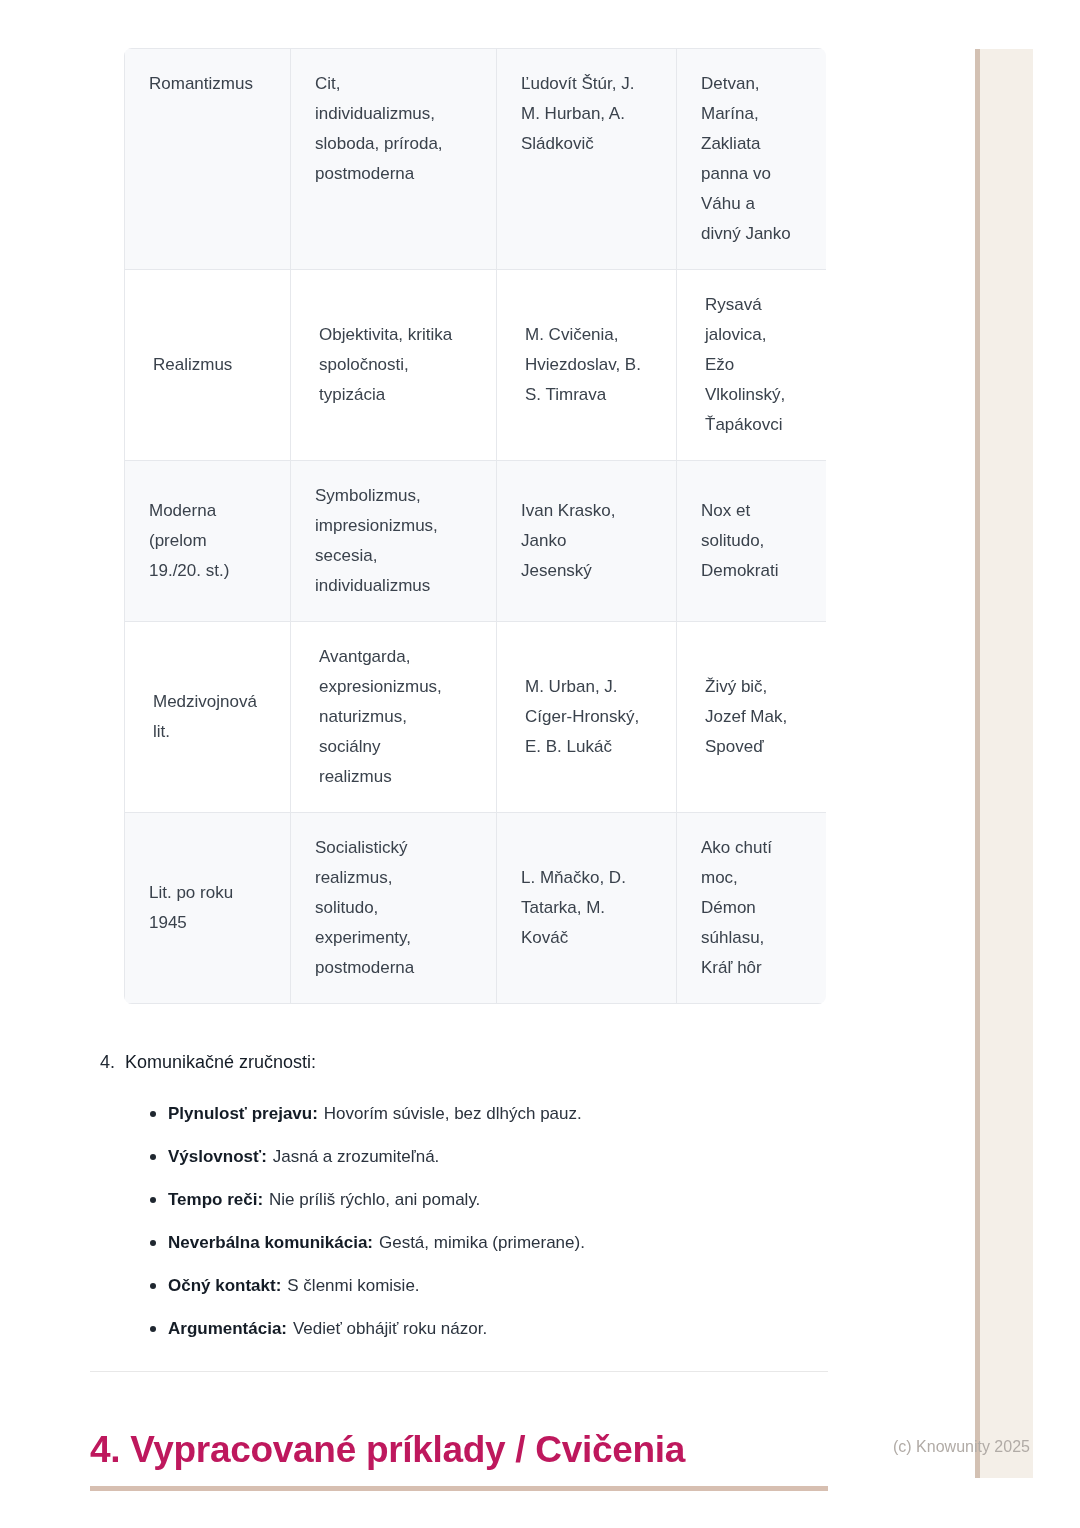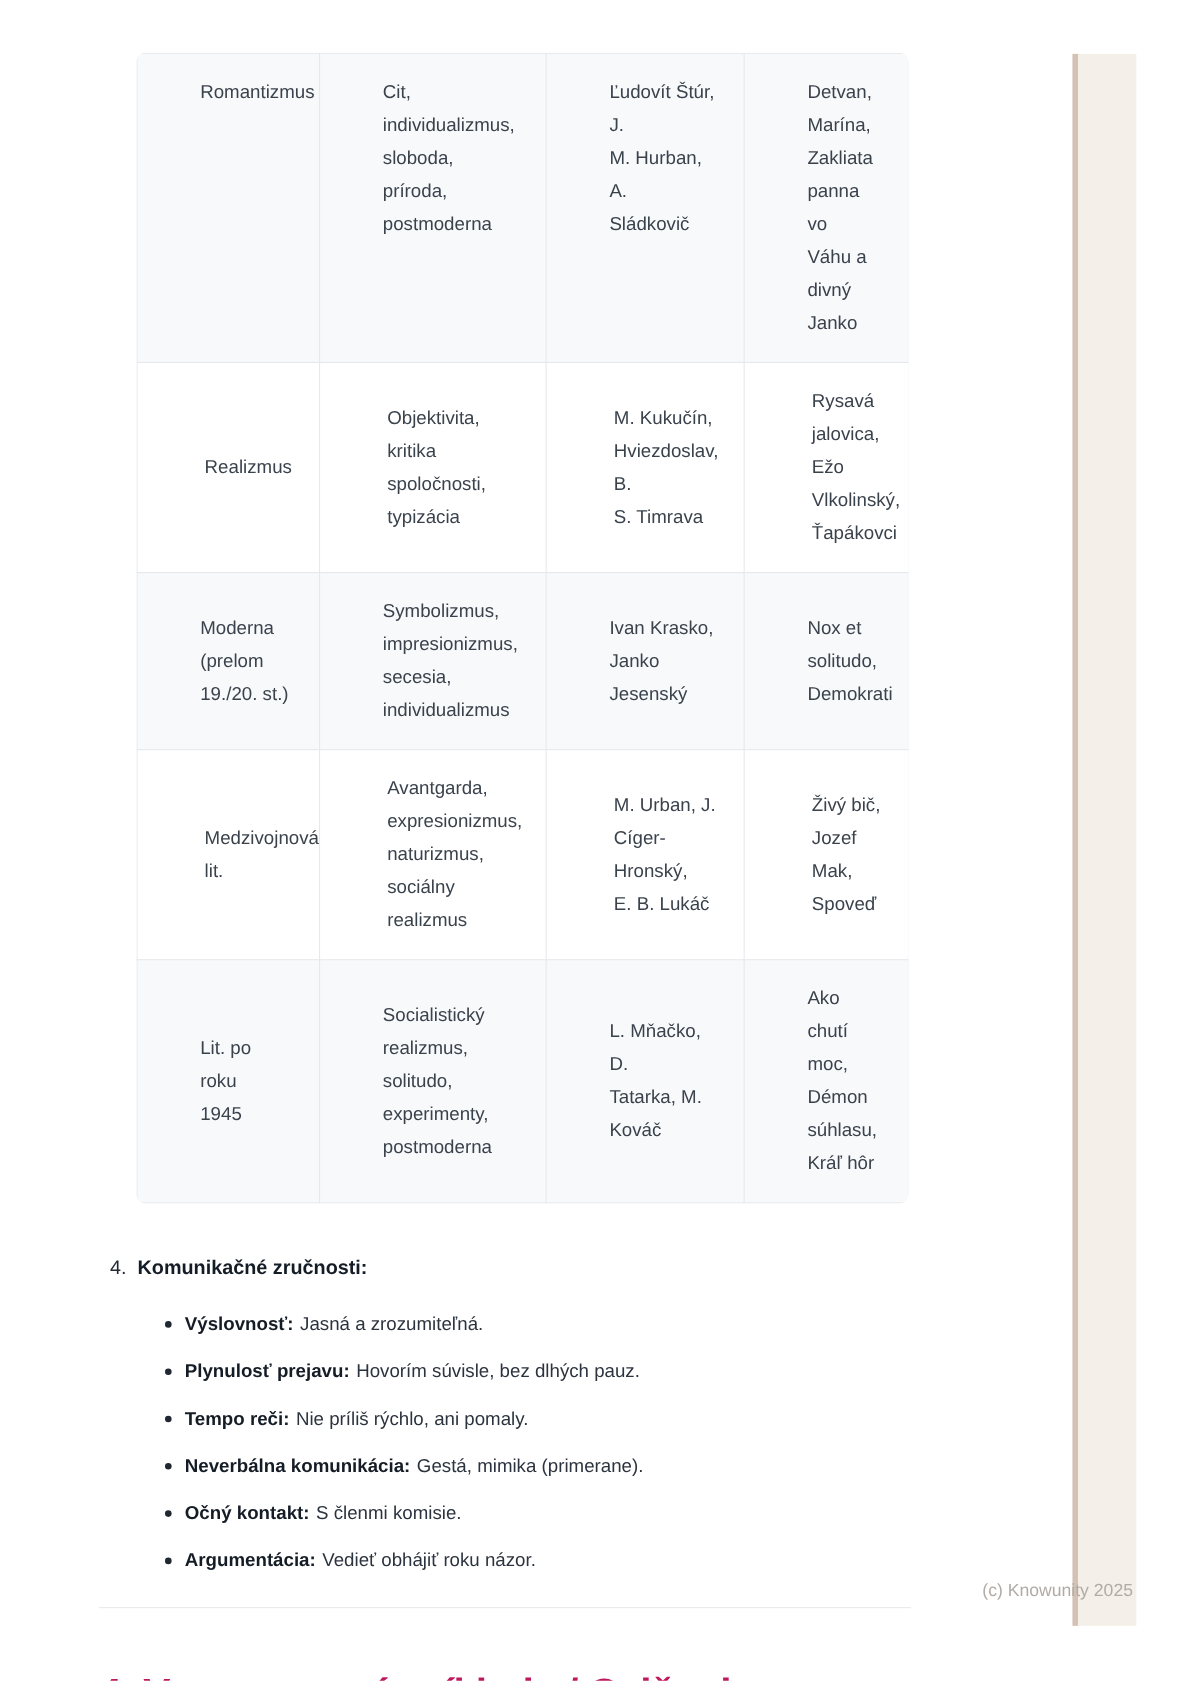--- a/index.html
+++ b/index.html
@@ -39,41 +39,41 @@
     border-collapse: collapse;
   }
   .lit-table td {
     border: 1px solid #e6e8ec;
     padding: 20px 24px;
     font-size: 17px;
     line-height: 30px;
     color: #3a424c;
     vertical-align: middle;
   }
-  .lit-table td span { white-space: pre-line; display: inline-block; margin-left: 33px; }
+  .lit-table td span { white-space: pre-line; display: inline-block; }
   tr.r0 td { vertical-align: top; }
   tr.r0 td, tr.r2 td, tr.r4 td { background: #f8f9fb; }
   tr.r1 td, tr.r3 td { background: #ffffff; padding-left: 28px; }
   tr.r0 { height: 220px; }
   tr.r1 { height: 187px; }
   tr.r2 { height: 160px; }
   tr.r3 { height: 190px; }
   tr.r4 { height: 188px; }
 
   
   .skills-heading {
     margin-top: 46px;
     margin-left: 10px;
     display: flex;
     font-size: 18px;
     line-height: 25px;
     color: #141c26;
   }
   .skills-heading .num { font-weight: 400; margin-right: 10px; color: #222a34; }
-  .skills-heading .ttl { font-weight: 700; }
+  .skills-heading .ttl { font-weight: 400; }
 
   ul.skills-list {
     list-style: none;
     margin-top: 25px;
     margin-left: 60px;
   }
   ul.skills-list li {
     display: flex;
     align-items: flex-start;
     margin-bottom: 15px;
@@ -159,21 +159,21 @@
 Zakliata
 panna vo
 Váhu a
 divný Janko</span></td>
           </tr>
           <tr class="r1">
             <td><span>Realizmus</span></td>
             <td><span>Objektivita, kritika
 spoločnosti,
 typizácia</span></td>
-            <td><span>M. Kukučín,
+            <td><span>M. Cvičenia,
 Hviezdoslav, B.
 S. Timrava</span></td>
             <td><span>Rysavá
 jalovica,
 Ežo
 Vlkolinský,
 Ťapákovci</span></td>
           </tr>
           <tr class="r2">
             <td><span>Moderna
@@ -227,25 +227,25 @@
     </div>
 
     <div class="skills-heading">
       <span class="num">4.</span>
       <span class="ttl">Komunikačné zručnosti:</span>
     </div>
 
     <ul class="skills-list">
       <li>
         <span class="bullet-dot"></span>
+        <span><span class="lbl">Plynulosť prejavu:</span><span class="txt">Hovorím súvisle, bez dlhých pauz.</span></span>
+      </li>
+      <li>
+        <span class="bullet-dot"></span>
         <span><span class="lbl">Výslovnosť:</span><span class="txt">Jasná a zrozumiteľná.</span></span>
-      </li>
-      <li>
-        <span class="bullet-dot"></span>
-        <span><span class="lbl">Plynulosť prejavu:</span><span class="txt">Hovorím súvisle, bez dlhých pauz.</span></span>
       </li>
       <li>
         <span class="bullet-dot"></span>
         <span><span class="lbl">Tempo reči:</span><span class="txt">Nie príliš rýchlo, ani pomaly.</span></span>
       </li>
       <li>
         <span class="bullet-dot"></span>
         <span><span class="lbl">Neverbálna komunikácia:</span><span class="txt">Gestá, mimika (primerane).</span></span>
       </li>
       <li>

